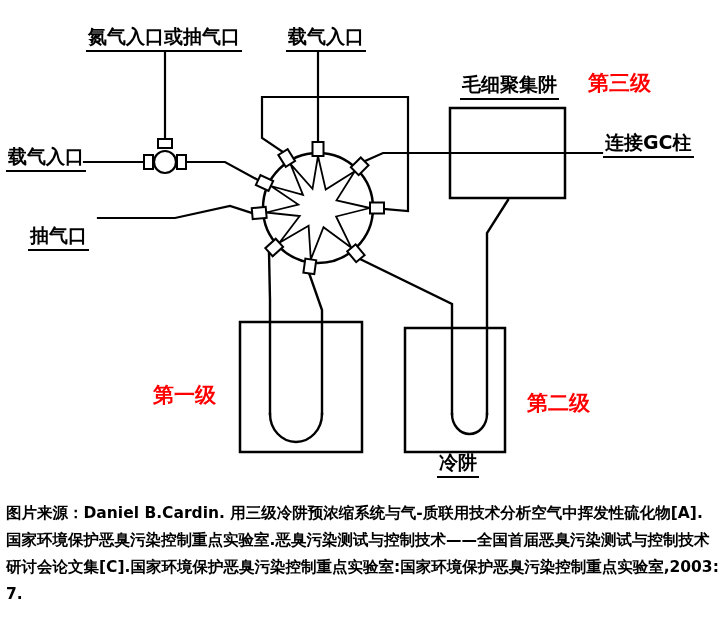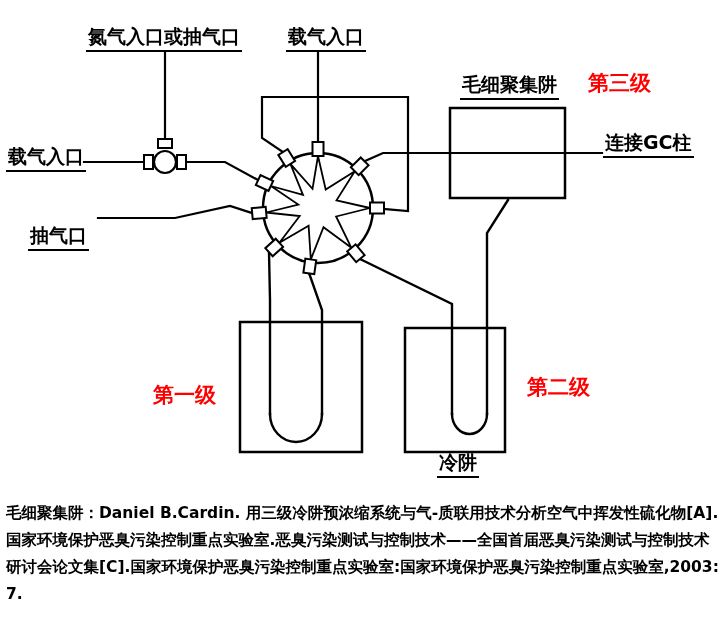--- a/index.html
+++ b/index.html
@@ -78,16 +78,16 @@
   <div class="lbl" style="left:86px;top:26px;">氮气入口或抽气口</div>
   <div class="lbl" style="left:286px;top:26px;">载气入口</div>
   <div class="lbl" style="left:6px;top:146px;">载气入口</div>
   <div class="lbl" style="left:28px;top:186px;margin-top:39px;">抽气口</div>
   <div class="lbl" style="left:603px;top:132px;">连接GC柱</div>
   <div class="lbl" style="left:460px;top:74px;">毛细聚集阱</div>
   <div class="lbl" style="left:437px;top:452px;">冷阱</div>
 
   <div class="stage-label" style="left: 588px; top: 72px; color: rgb(255, 0, 0);">第三级</div>
   <div class="stage-label" style="left: 153px; top: 384px; color: rgb(255, 0, 0); text-align: center;">第一级</div>
-  <div class="stage-label" style="left: 527px; top: 376px; color: rgb(255, 0, 0);">第二级</div>
+  <div class="stage-label" style="left: 527px; top: 392px; color: rgb(255, 0, 0);">第二级</div>
 
-  <div class="caption">毛细聚集阱：Daniel B.Cardin. 用三级冷阱预浓缩系统与气-质联用技术分析空气中挥发性硫化物[A]. 国家环境保护恶臭污染控制重点实验室.恶臭污染测试与控制技术——全国首届恶臭污染测试与控制技术研讨会论文集[C].国家环境保护恶臭污染控制重点实验室:国家环境保护恶臭污染控制重点实验室,2003:7.</div>
+  <div class="caption">图片来源：Daniel B.Cardin. 用三级冷阱预浓缩系统与气-质联用技术分析空气中挥发性硫化物[A]. 国家环境保护恶臭污染控制重点实验室.恶臭污染测试与控制技术——全国首届恶臭污染测试与控制技术研讨会论文集[C].国家环境保护恶臭污染控制重点实验室:国家环境保护恶臭污染控制重点实验室,2003:7.</div>
 </div>
 
 </body></html>

